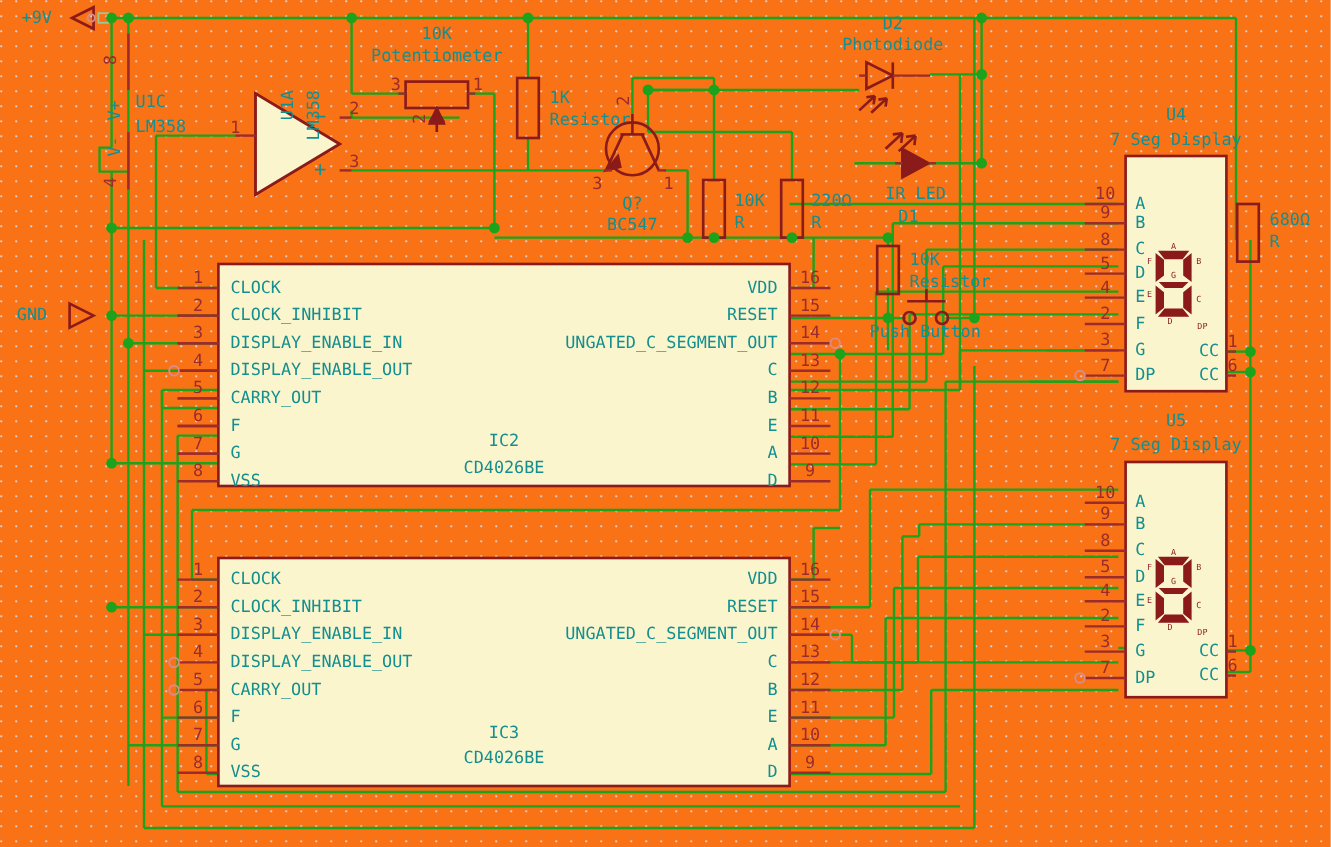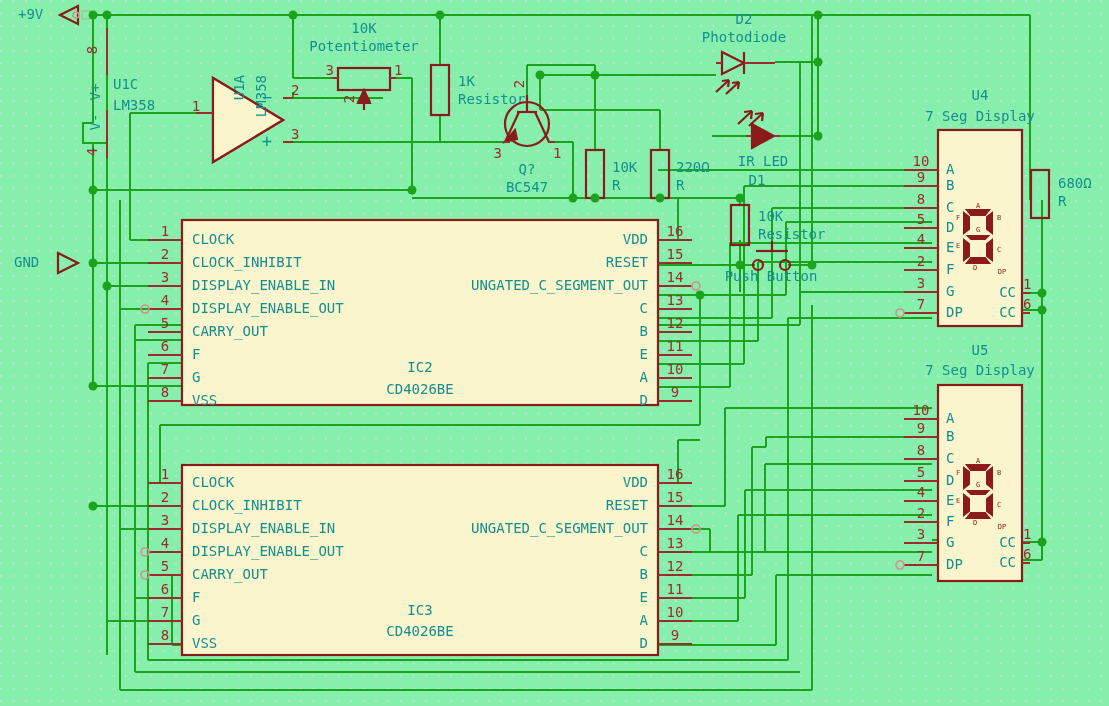--- a/index.html
+++ b/index.html
@@ -1,17 +1,17 @@
 <!DOCTYPE html>
 <html><head>
 <meta charset="utf-8">
 <style>
   html,body{margin:0;padding:0;background:#ffffff;}
   body{font-family:"DejaVu Sans",sans-serif;}
-  #sheet{position:relative;width:1109px;height:706px;background:#86efac;overflow:hidden;}
+  #sheet{position:relative;width:1109px;height:706px;background:#f97316;overflow:hidden;}
   #sheet svg{position:absolute;left:0;top:0;}
   .grid-dot{fill:#d8d8e8;}
   text{font-family:"DejaVu Sans Mono","DejaVu Sans",monospace;dominant-baseline:middle;}
   .lbl{fill:#148f8f;font-size:14px;}
   .pinname{fill:#148f8f;font-size:14px;}
   .pinnum{fill:#9c2b2b;font-size:14px;}
   .segltr{fill:#8b1a1a;font-size:7px;}
   .wire{stroke:#1ba31b;stroke-width:2;fill:none;}
   .pinline{stroke:#9c2b2b;stroke-width:2;fill:none;}
   .sym{stroke:#8b1a1a;stroke-width:2.2;fill:none;}

